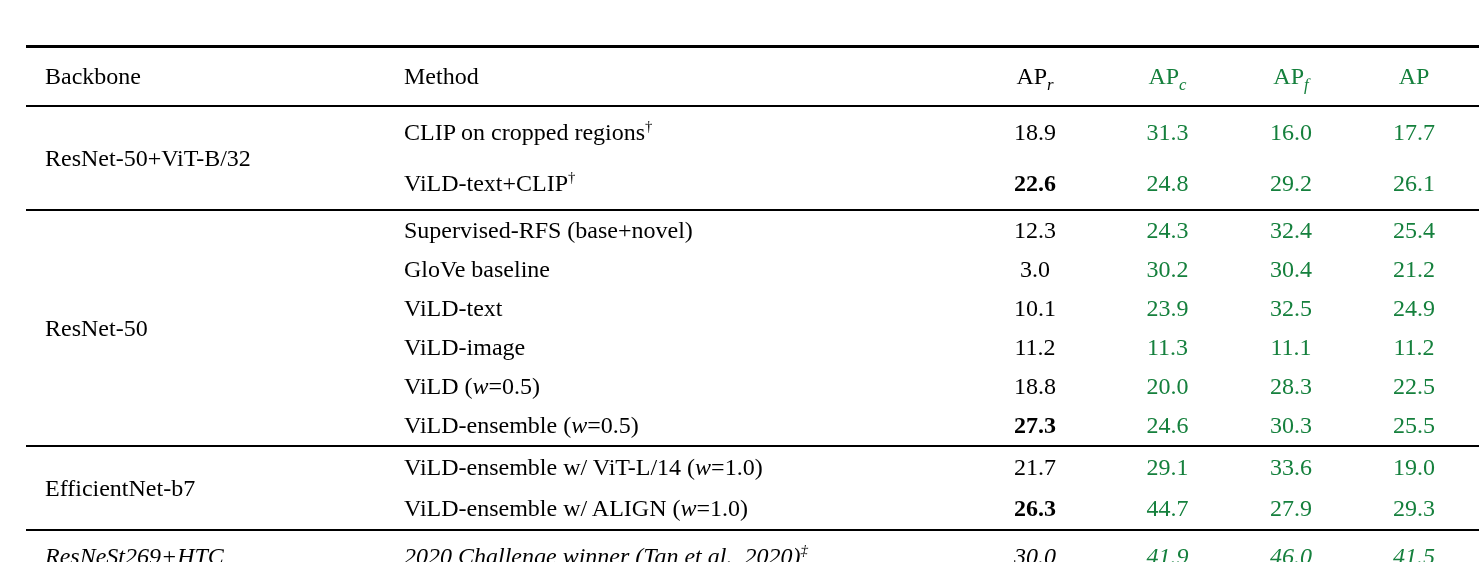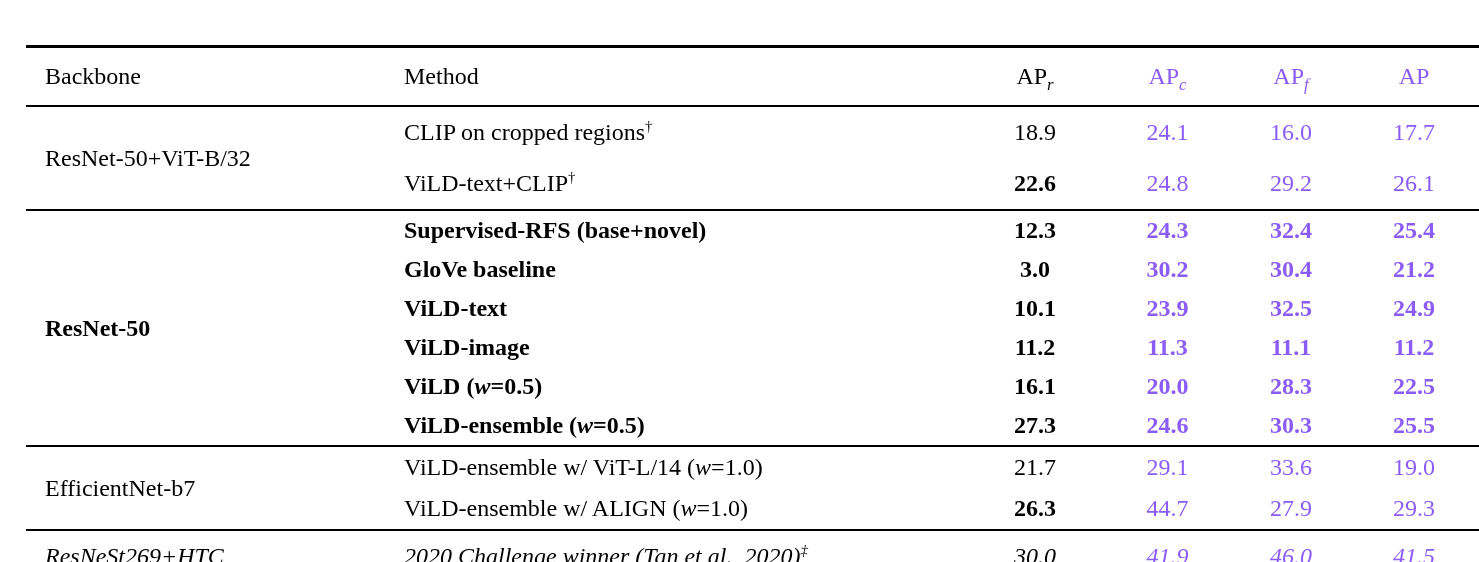--- a/index.html
+++ b/index.html
@@ -39,30 +39,30 @@
   tbody.group { border-top: 2px solid #000; }
 
   th, td {
     font-weight: normal;
     white-space: nowrap;
     padding: 0;
     vertical-align: middle;
   }
   thead th { height: 57px; }
   tbody.group-0 td { height: 51px; }
-  tbody.group-1 td { height: 39px; font-weight: bold; }
+  tbody.group-1 td { height: 39px; }
   tbody.group-2 td { height: 41px; }
   tbody.group-3 td { height: 50px; font-style: italic; }
 
   .cell-left  { text-align: left; }
   .pad-left   { padding-left: 19px; }
   .num        { text-align: center; }
   td.num.last, th.num.last { padding-right: 10px; }
 
-  .muted { color: #8b5cf6; }
+  .muted { color: #15803d; }
   .bold  { font-weight: bold; }
 
   sub.colsub {
     font-style: italic;
     font-size: 0.70em;
     line-height: 0;
   }
   td.method-cell sup, .method-sup {
     font-size: 0.62em;
     line-height: 0;
@@ -90,21 +90,21 @@
         <th class="num muted"><span>AP</span><sub class="colsub">c</sub></th>
         <th class="num muted"><span>AP</span><sub class="colsub">f</sub></th>
         <th class="num muted last"><span>AP</span></th>
       </tr>
     </thead>
   <tbody class="group group-0">
         <tr>
           <td rowspan="2" class="cell-left pad-left">ResNet-50+ViT-B/32</td>
           <td class="cell-left method-cell">CLIP on cropped regions<sup>†</sup></td>
           <td class="num">18.9</td>
-          <td class="num muted">24.1</td>
+          <td class="num muted">31.3</td>
           <td class="num muted">16.0</td>
           <td class="num muted last">17.7</td>
         </tr>
         <tr>
           <td class="cell-left method-cell">ViLD-text+CLIP<sup>†</sup></td>
           <td class="num bold">22.6</td>
           <td class="num muted">24.8</td>
           <td class="num muted">29.2</td>
           <td class="num muted last">26.1</td>
         </tr>
@@ -134,21 +134,21 @@
         </tr>
         <tr>
           <td class="cell-left method-cell">ViLD-image</td>
           <td class="num">11.2</td>
           <td class="num muted">11.3</td>
           <td class="num muted">11.1</td>
           <td class="num muted last">11.2</td>
         </tr>
         <tr>
           <td class="cell-left method-cell">ViLD (<i>w</i>=0.5)</td>
-          <td class="num">16.1</td>
+          <td class="num">18.8</td>
           <td class="num muted">20.0</td>
           <td class="num muted">28.3</td>
           <td class="num muted last">22.5</td>
         </tr>
         <tr>
           <td class="cell-left method-cell">ViLD-ensemble (<i>w</i>=0.5)</td>
           <td class="num bold">27.3</td>
           <td class="num muted">24.6</td>
           <td class="num muted">30.3</td>
           <td class="num muted last">25.5</td>

